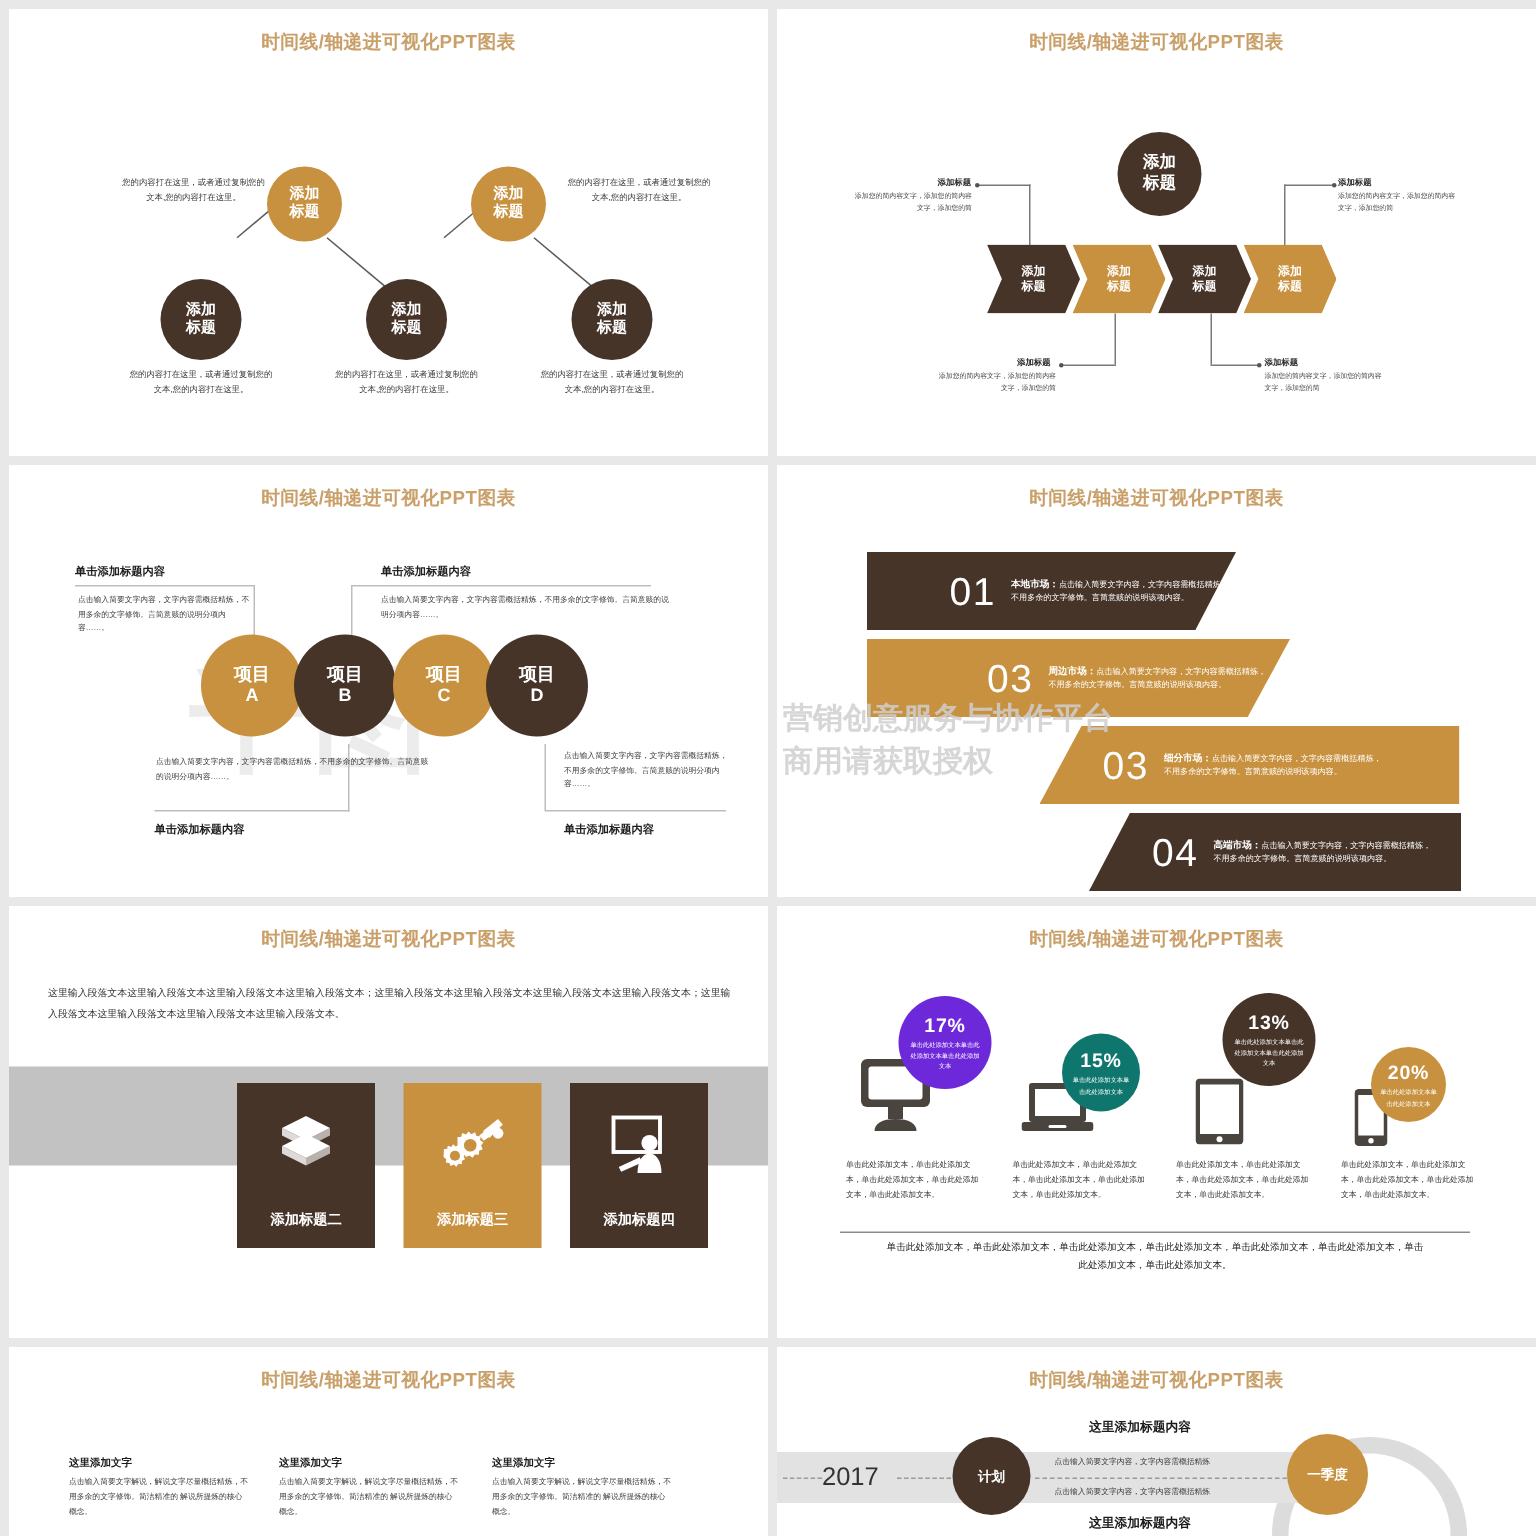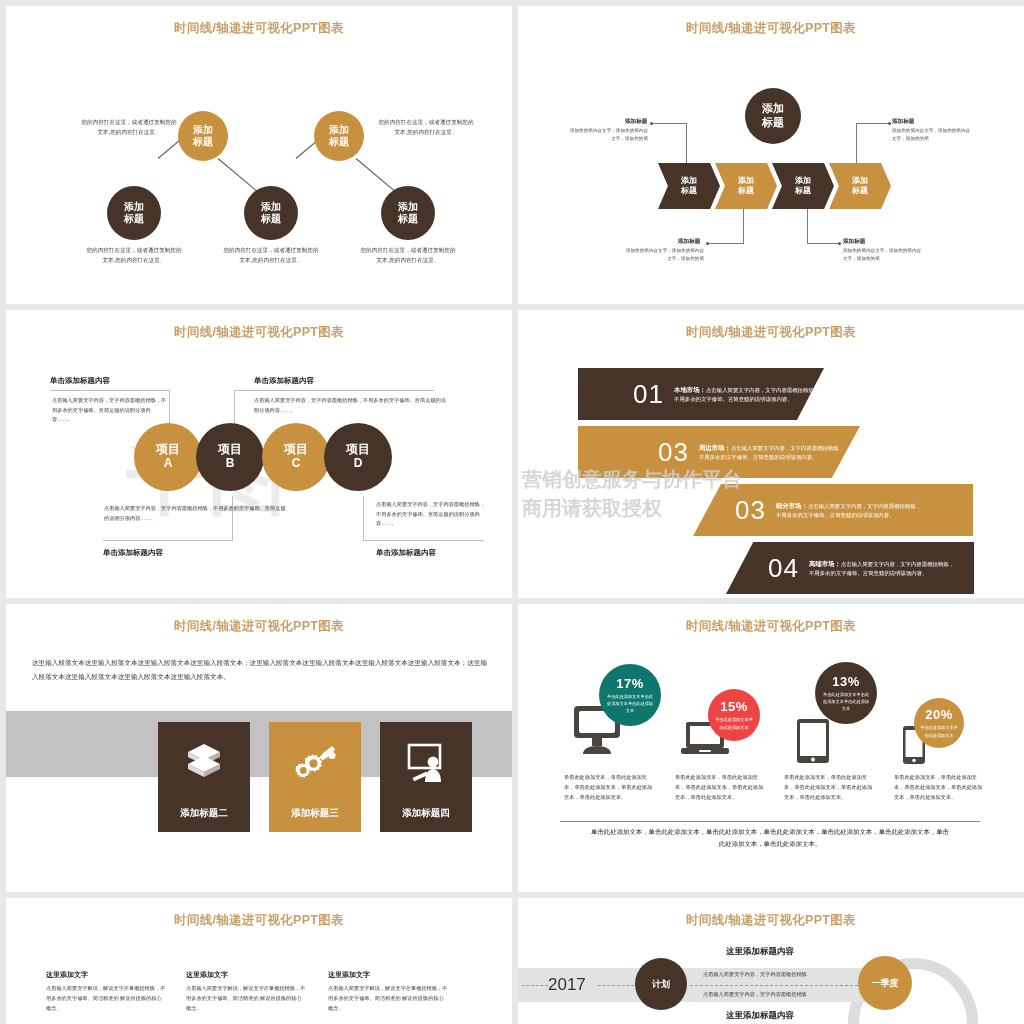--- a/index.html
+++ b/index.html
@@ -356,34 +356,34 @@
     <div class="slide-title">时间线/轴递进可视化PPT图表</div>
 
     <span class="dev" style="left:55px;top:100px;">
       <svg width="48" height="56" viewBox="0 0 48 56" fill="#4a443f">
         <rect x="1" y="2" width="46" height="32" rx="4"></rect>
         <rect x="6" y="7" width="36" height="22" rx="2" fill="#fff"></rect>
         <rect x="19" y="34" width="10" height="8"></rect>
         <path d="M10 50 c0 -5 5 -8 14 -8 c9 0 14 3 14 8 z"></path>
       </svg>
     </span>
-    <div class="pc" style="left:81px;top:60px;width:62px;height:62px;background:#0f766e;">
+    <div class="pc" style="left:81px;top:60px;width:62px;height:62px;background:#6d28d9;">
       <span class="v">17%</span>
       <span class="t">单击此处添加文本单击此处添加文本单击此处添加文本</span>
     </div>
 
     <span class="dev" style="left:163px;top:117px;">
       <svg width="48" height="38" viewBox="0 0 48 38" fill="#4a443f">
         <rect x="5" y="1" width="38" height="26" rx="2"></rect>
         <rect x="9" y="5" width="30" height="18" fill="#fff"></rect>
         <rect x="0" y="27" width="48" height="6" rx="2"></rect>
         <rect x="18" y="29" width="12" height="2" rx="1" fill="#fff"></rect>
       </svg>
     </span>
-    <div class="pc" style="left:190px;top:85px;width:52px;height:52px;background:#ef4444;">
+    <div class="pc" style="left:190px;top:85px;width:52px;height:52px;background:#0f766e;">
       <span class="v">15%</span>
       <span class="t">单击此处添加文本单击此处添加文本</span>
     </div>
 
     <span class="dev" style="left:279px;top:115px;">
       <svg width="32" height="44" viewBox="0 0 32 44" fill="#4a443f">
         <rect x="0" y="0" width="32" height="44" rx="3"></rect>
         <rect x="3" y="4" width="26" height="33" fill="#fff"></rect>
         <circle cx="16" cy="40.5" r="2" fill="#fff"></circle>
       </svg>

